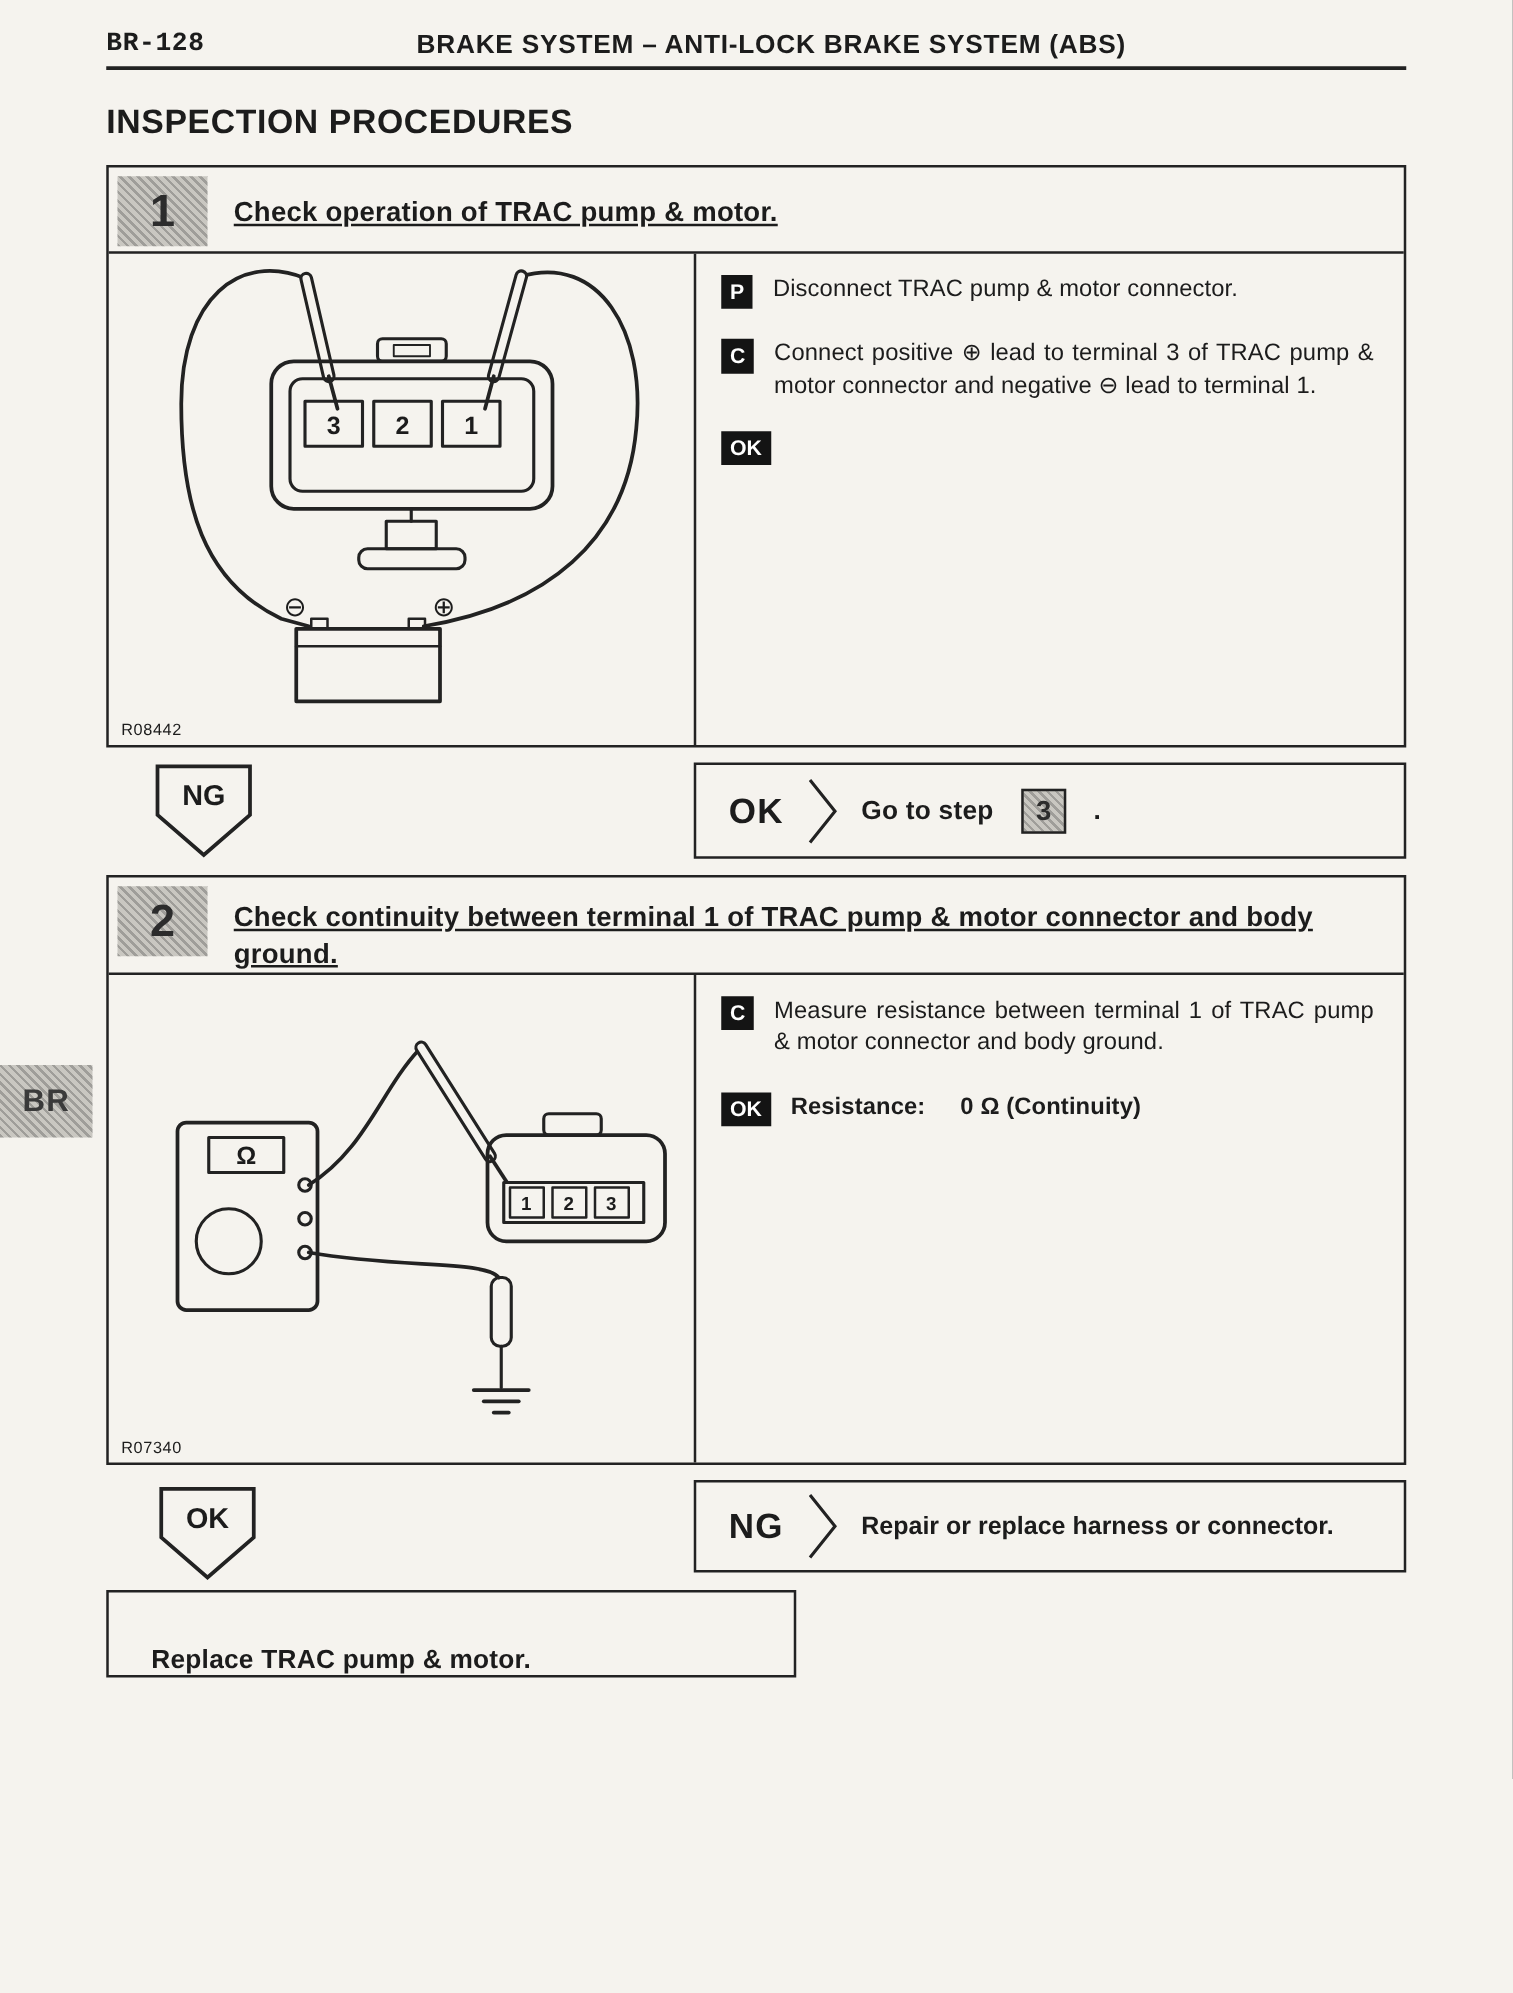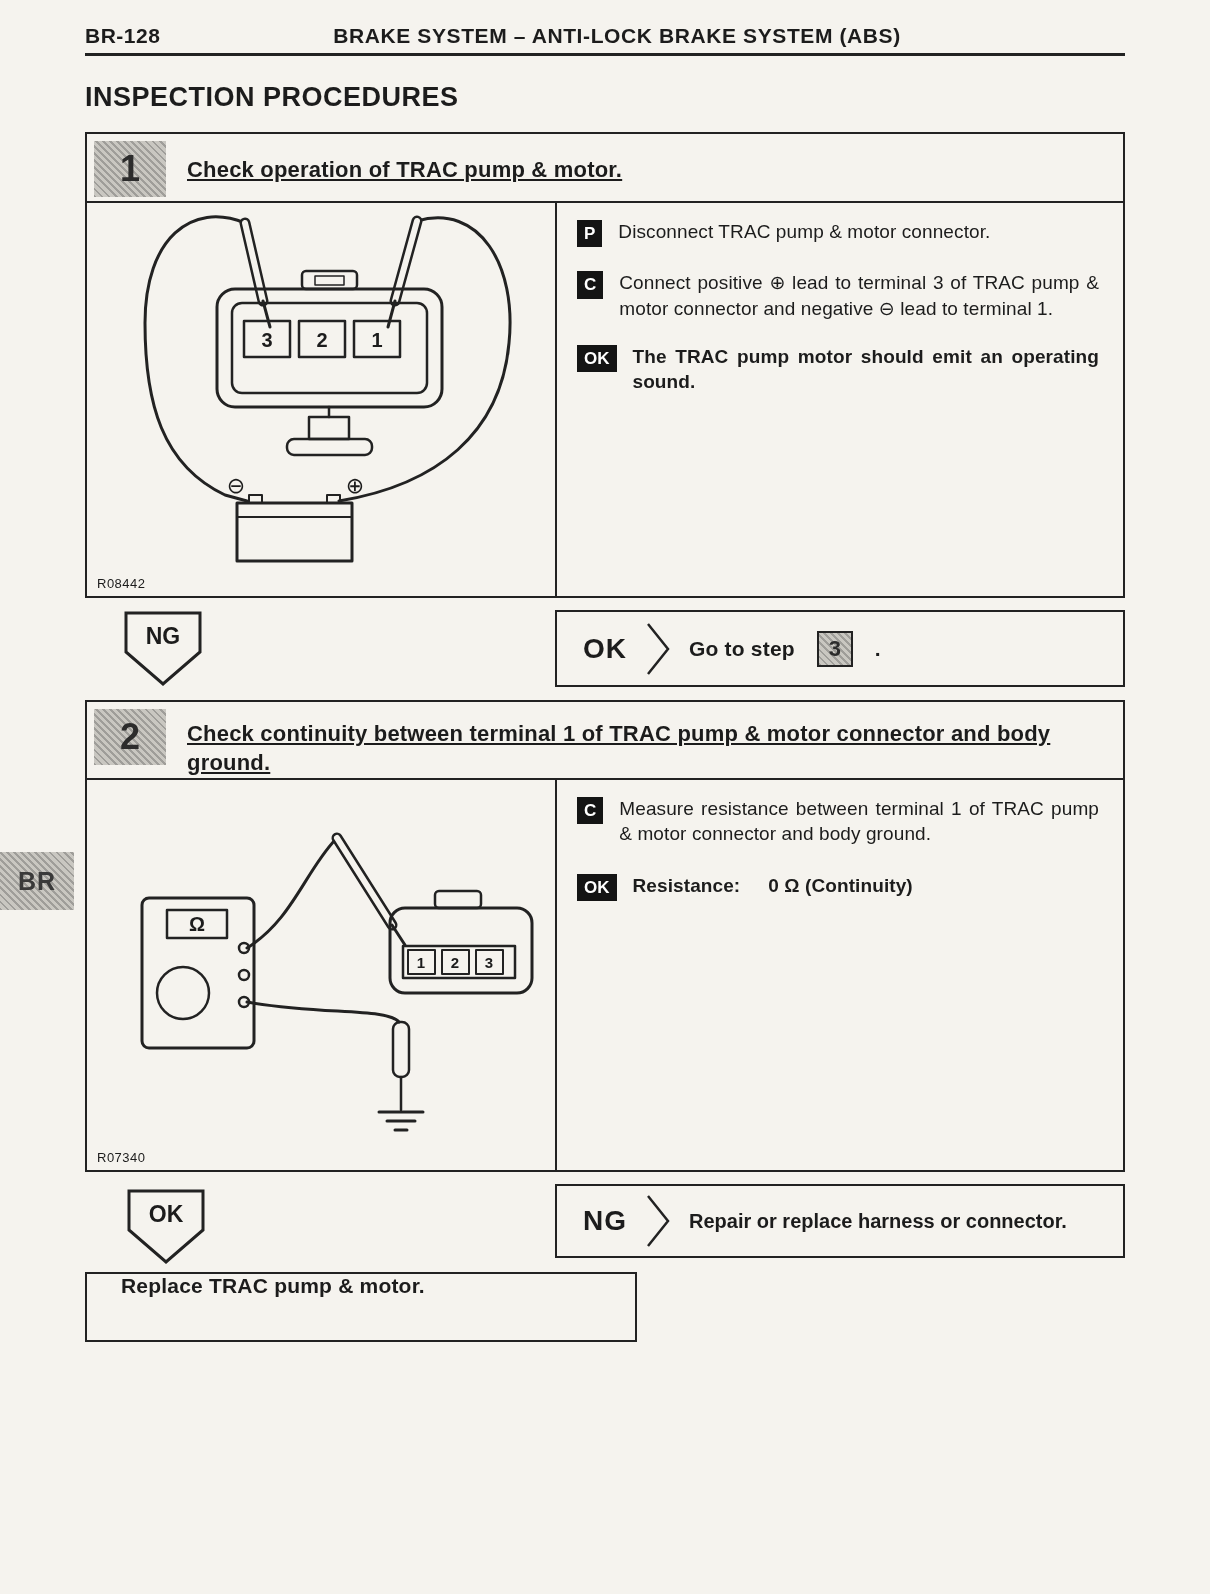--- a/index.html
+++ b/index.html
@@ -7,21 +7,21 @@
   .page {
     position:relative; width:1210px; height:1594px; margin:0 auto;
     background:#f5f3ee; color:#1c1c1c;
     font-family:"Liberation Sans","DejaVu Sans",sans-serif;
     overflow:hidden;
   }
   .abs { position:absolute; }
   .bold { font-weight:bold; }
 
   
-  .page-num { left:85px; top:24px; font-size:21px; font-weight:bold; letter-spacing:.5px; }
+  .page-num { left:85px; top:24px; font-size:21px; font-weight:bold; letter-spacing:.5px;font-family:Liberation Mono, monospace; }
   .header-title { left:0; right:0; top:24px; text-align:center; font-size:21px; font-weight:bold; letter-spacing:.6px;padding-left:24px; }
   .header-rule { left:85px; top:53px; width:1040px; height:3px; background:#222; }
   .section-title { left:85px; top:82px; font-size:27px; font-weight:bold; letter-spacing:.5px; }
 
   
   .step-box { border:2px solid #222; background:transparent; }
   .step1-box { left:85px; top:132px; width:1040px; height:466px; }
   .step2-box { left:85px; top:700px; width:1040px; height:472px; }
 
   .hatch {
@@ -79,21 +79,21 @@
   .result-text-2 { font-size:20px; font-weight:bold; }
   .step-ref-badge {
     width:36px; height:36px; border:2px solid #222; margin:0 4px;
     display:flex; align-items:center; justify-content:center;
     font-size:22px; font-weight:bold; color:#2c2c2c;
   }
 
   
   .final-box {
     left:85px; top:1272px; width:552px; height:70px; border:2px solid #222;
-    display:flex; align-items:flex-start; padding-left:34px;
+    display:flex; align-items:flex-end; padding-left:34px;
     font-size:21px; font-weight:bold; letter-spacing:.2px;
   }
 
   
   .br-tab {
     left:0; top:852px; width:74px; height:58px;
     display:flex; align-items:center; justify-content:center;
     font-size:25px; font-weight:bold; color:#3a3a3a; letter-spacing:1px;
   }
 
@@ -161,21 +161,20 @@
           <div class="irow">
             <span class="tag">P</span>
             <span class="itext">Disconnect TRAC pump &amp; motor connector.</span>
           </div>
           <div class="irow">
             <span class="tag">C</span>
             <span class="itext">Connect positive ⊕ lead to terminal 3 of TRAC pump &amp; motor connector and negative ⊖ lead to terminal 1.</span>
           </div>
           <div class="irow">
             <span class="tag">OK</span>
-            <span class="itext bold">The TRAC pump motor should emit an operating sound.</span>
           </div>
         </div>
       </div>
     </div>
   </div>
 
   <svg class="abs pent pent-ng" width="80" height="78" viewBox="0 0 80 78">
     <polygon points="3,3 77,3 77,42 40,74 3,42" fill="#f5f3ee" stroke="#222" stroke-width="3"></polygon>
     <text x="40" y="34" font-size="23" font-weight="bold" text-anchor="middle">NG</text>
   </svg>

